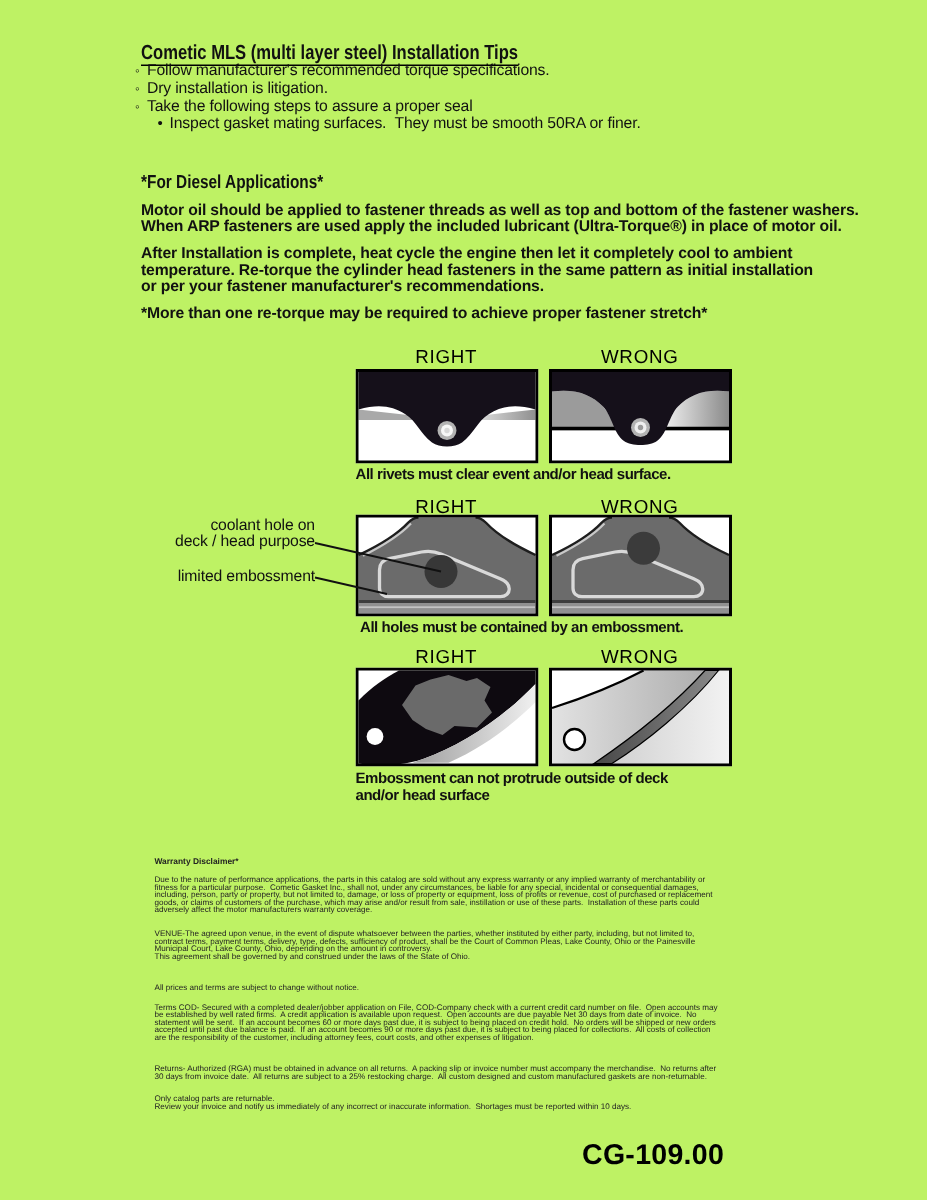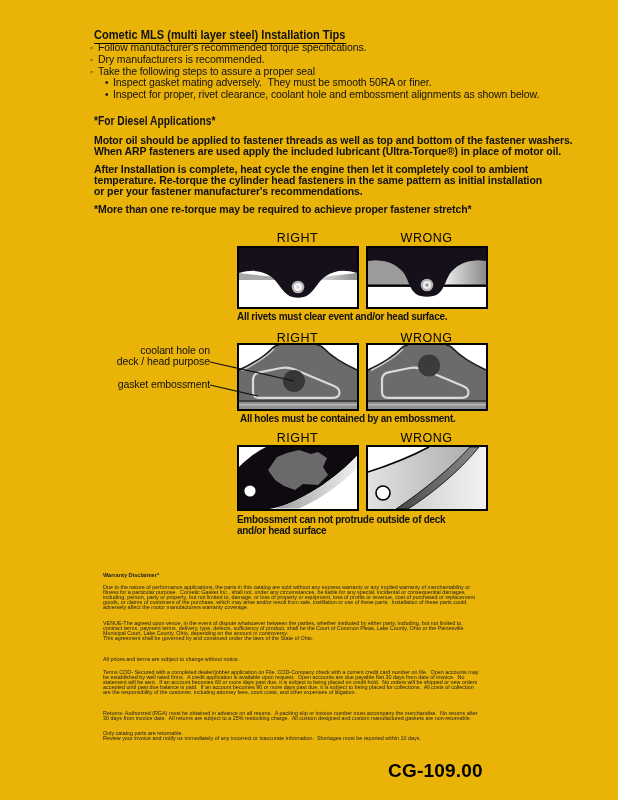--- a/index.html
+++ b/index.html
@@ -1,16 +1,16 @@
 <!DOCTYPE html>
 <html><head>
 <meta charset="utf-8">
 <style>
   html,body{margin:0;padding:0;background:#e8e8e8;}
-  #page{position:relative;width:618px;height:800px;background:#eab308;margin:0 auto;
+  #page{position:relative;width:618px;height:800px;background:#bef264;margin:0 auto;
         font-family:"Liberation Sans", sans-serif;color:#111;overflow:hidden;}
   .abs{position:absolute;}
   .title{left:94px;top:27px;font-size:13.5px;font-weight:bold;white-space:nowrap;
          transform:scaleX(.82);transform-origin:0 0;border-bottom:1.6px solid #000;
          padding-bottom:1px;letter-spacing:0;}
   .bullets{left:90px;top:42px;font-size:10.5px;letter-spacing:-0.1px;}
   .brow{height:11.8px;line-height:11.8px;white-space:pre;}
   .brow.sub{padding-left:15px;}
   .bg1{display:inline-block;width:8px;font-size:9px;}
   .bg2{display:inline-block;width:8px;font-size:10px;}
@@ -30,24 +30,23 @@
 </style>
 </head>
 <body>
 
 <div id="page">
 
   <div class="abs title">Cometic MLS (multi layer steel) Installation Tips</div>
 
   <div class="abs bullets">
     <div class="brow"><span class="bg1">◦</span><span>Follow manufacturer's recommended torque specifications.</span></div>
-    <div class="brow"><span class="bg1">◦</span><span>Dry manufacturers is recommended.</span></div>
+    <div class="brow"><span class="bg1">◦</span><span>Dry installation is litigation.</span></div>
     <div class="brow"><span class="bg1">◦</span><span>Take the following steps to assure a proper seal</span></div>
-    <div class="brow sub"><span class="bg2">•</span><span>Inspect gasket mating adversely.  They must be smooth 50RA or finer.</span></div>
-    <div class="brow sub"><span class="bg2">•</span><span>Inspect for proper, rivet clearance, coolant hole and embossment alignments as shown below.</span></div>
+    <div class="brow sub"><span class="bg2">•</span><span>Inspect gasket mating surfaces.  They must be smooth 50RA or finer.</span></div>
   </div>
 
   <div class="abs h2">*For Diesel Applications*</div>
   <div class="abs para" style="top:135px;">Motor oil should be applied to fastener threads as well as top and bottom of the fastener washers.
 When ARP fasteners are used apply the included lubricant (Ultra-Torque®) in place of motor oil.</div>
   <div class="abs para" style="top:164px;">After Installation is complete, heat cycle the engine then let it completely cool to ambient
 temperature. Re-torque the cylinder head fasteners in the same pattern as initial installation
 or per your fastener manufacturer's recommendations.</div>
   <div class="abs para" style="top:204px;">*More than one re-torque may be required to achieve proper fastener stretch*</div>
 
@@ -93,21 +92,21 @@
     </svg>
   </div>
 
   <div class="abs cap" style="left:237px;top:312px;">All rivets must clear event and/or head surface.</div>
 
   <div class="abs dglabel" style="left:237px;top:331px;">RIGHT</div>
   <div class="abs dglabel" style="left:366px;top:331px;">WRONG</div>
 
   <div class="abs ann" style="left:105px;top:345px;">coolant hole on
 deck / head purpose</div>
-  <div class="abs ann" style="left:105px;top:379px;">gasket embossment</div>
+  <div class="abs ann" style="left:105px;top:379px;">limited embossment</div>
 
   <div class="abs panel" style="left:237px;top:343px;">
     <svg width="122" height="68" viewBox="0 0 122 68">
       <rect x="0" y="0" width="122" height="68" fill="#fff"></rect>
       <path d="M2,27 C15,21 27,14 35,5.5 C37.5,3 39.5,2 42,2 L80,2 C82.5,2 84.5,3 87,5.5 C95,14 107,21 120,27 L120,57 L2,57 Z" fill="#6b6b6b"></path>
       <path d="M2,27 C15,21 27,14 35,5.5 C37.5,3 39.5,2 42,2" stroke="#1e1e1e" stroke-width="1.6" fill="none"></path>
       <path d="M120,27 C107,21 95,14 87,5.5 C84.5,3 82.5,2 80,2" stroke="#1e1e1e" stroke-width="1.6" fill="none"></path>
       <path d="M5,27.5 C17,21.5 29,14.5 37,6" stroke="#c9c9c9" stroke-width="1.4" fill="none"></path>
       <path d="M16,49 L16,37 C16,32.8 18.6,30.2 22.4,29.4 L44,25 C48.5,24.1 53,24.6 57,26.3 L96.5,42.8 C100.3,44.4 102.5,47 102.5,49.6 C102.5,52.7 100,54.8 96.6,54.8 L22,54.8 C18.4,54.8 16,52.6 16,49 Z" fill="none" stroke="#d9d9d9" stroke-width="2.2"></path>
       <circle cx="57" cy="38" r="11" fill="#373737"></circle>

